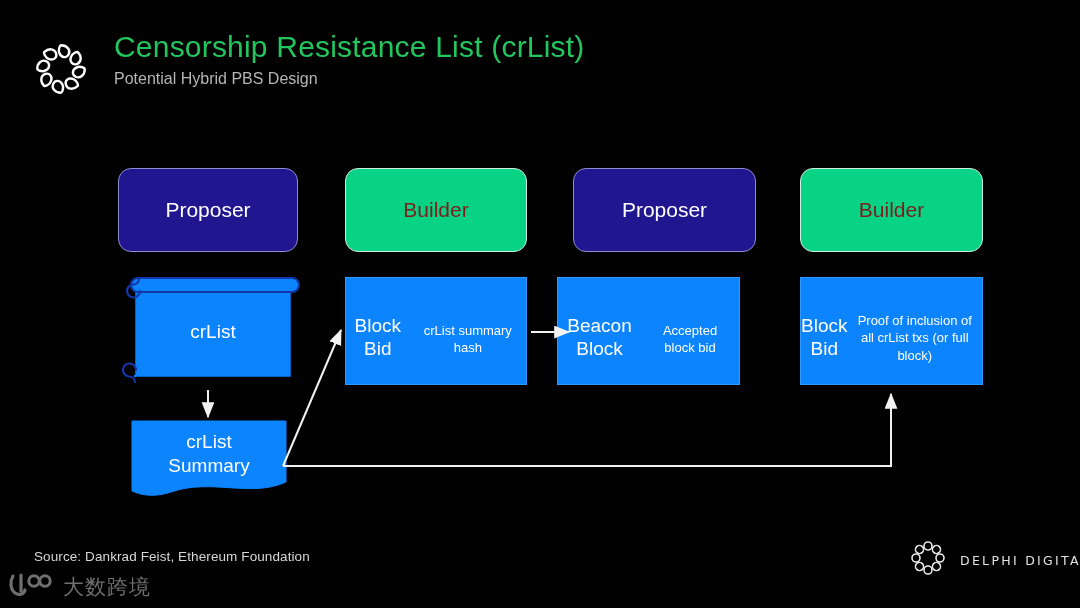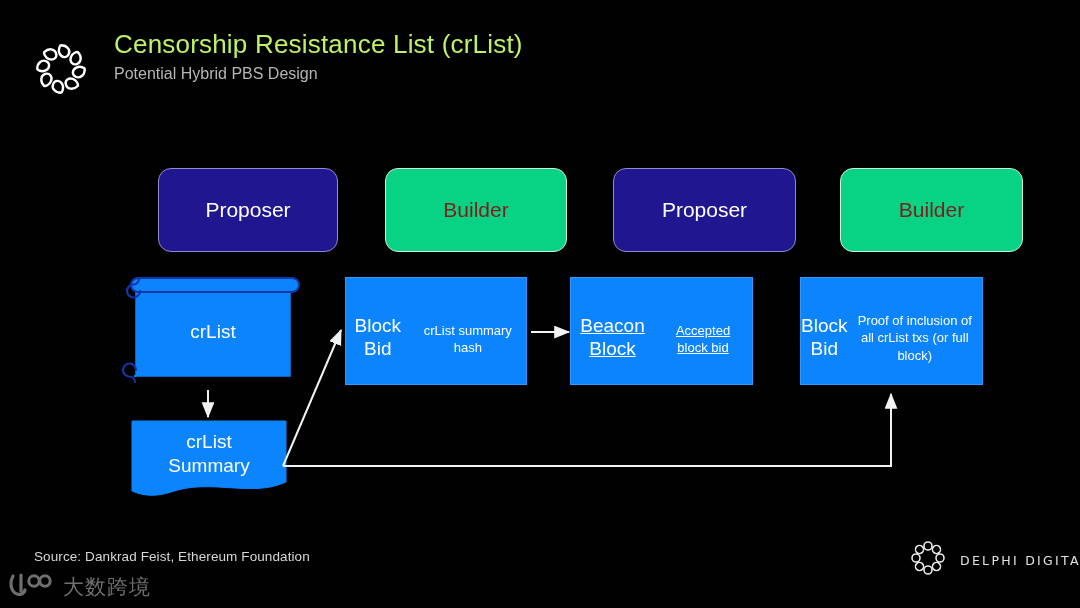--- a/index.html
+++ b/index.html
@@ -33,22 +33,22 @@
   .brand-mark {
     width: 70px;
     height: 70px;
     margin-top: 4px;
     flex: 0 0 auto;
   }
   .header-text {
     margin-left: 18px;
   }
   .title {
-    font-size: 26px;
-    color: #bef264;
+    font-size: 30px;
+    color: #22c55e;
     font-weight: 400;
     letter-spacing: 0.2px;
     line-height: 1.15;
     white-space: nowrap;
   }
   .subtitle {
     font-size: 16px;
     color: #b5b5b5;
     font-weight: 400;
     margin-top: 4px;
@@ -59,21 +59,20 @@
   
   .role-box {
     position: absolute;
     height: 84px;
     border-radius: 13px;
     display: flex;
     align-items: center;
     justify-content: center;
     font-size: 21px;
     box-sizing: border-box;
-    margin-left: 40px;
   }
   .role-proposer {
     background: #1f1690;
     color: #ffffff;
     border: 1.5px solid #8f8ccd;
   }
   .role-builder {
     background: #08d283;
     color: #7f1d1d;
     border: 1.5px solid #cdeede;
@@ -251,21 +250,21 @@
       <div>crList</div>
       <div>Summary</div>
     </div>
   </div>
 
   <div class="blue-box" style="left:345px; top:277px; width:182px; height:108px;">
     <div class="bb-title">Block Bid</div>
     <div class="bb-body">crList summary hash</div>
   </div>
 
-  <div class="blue-box" style="left:570px; top:277px; width:183px; height:108px;text-decoration:underline;">
+  <div class="blue-box" style="left:557px; top:277px; width:183px; height:108px;">
     <div class="bb-title">Beacon Block</div>
     <div class="bb-body">Accepted block bid</div>
   </div>
 
   <div class="blue-box" style="left:800px; top:277px; width:183px; height:108px;">
     <div class="bb-title">Block Bid</div>
     <div class="bb-body tight">Proof of inclusion of all crList txs (or full block)</div>
   </div>
 
   <svg class="connectors" viewBox="0 0 1080 608">

